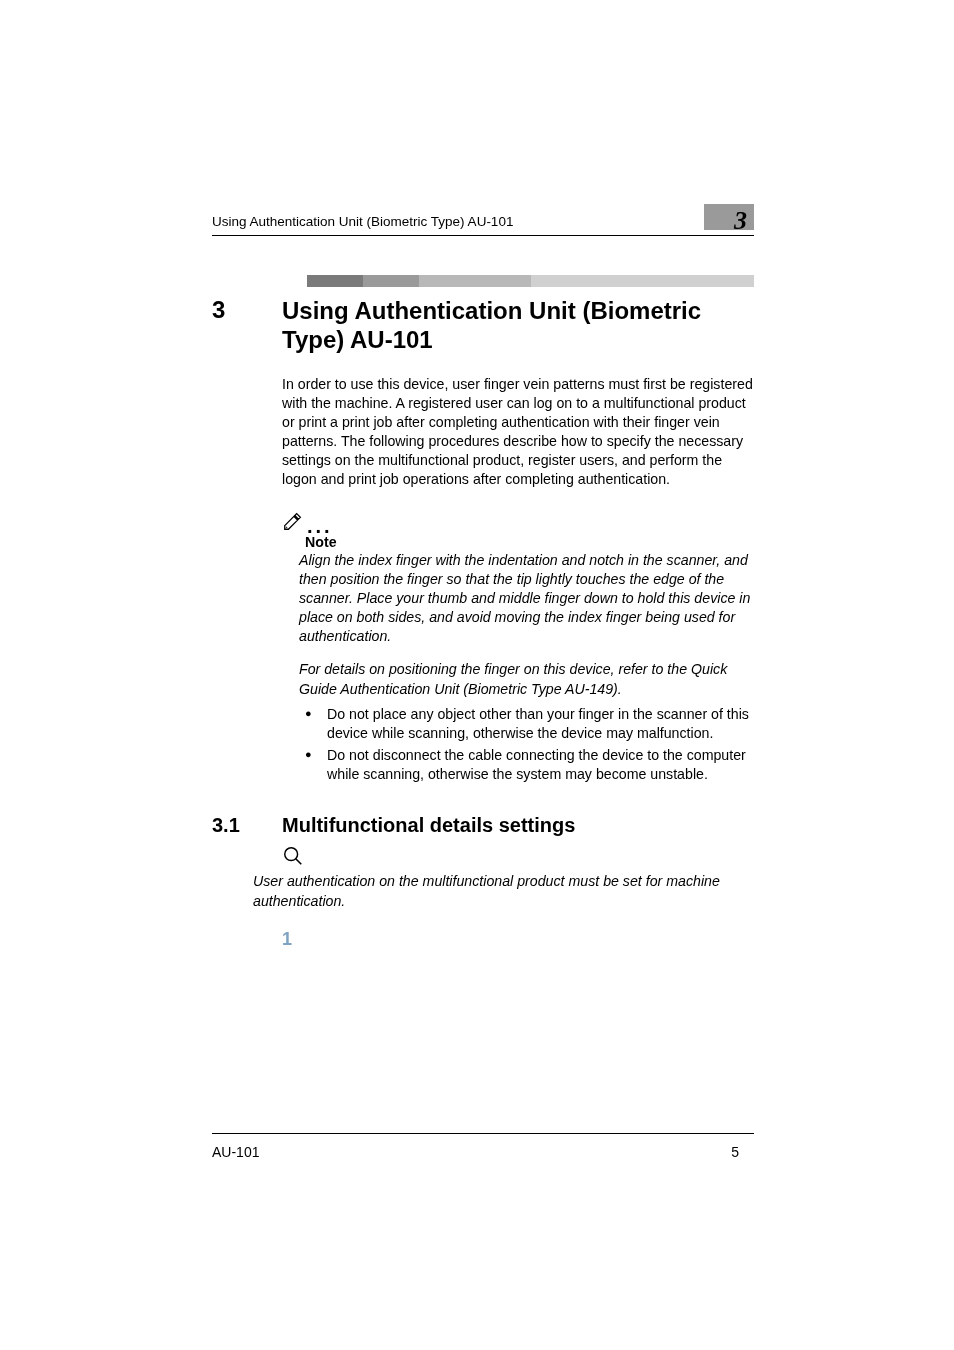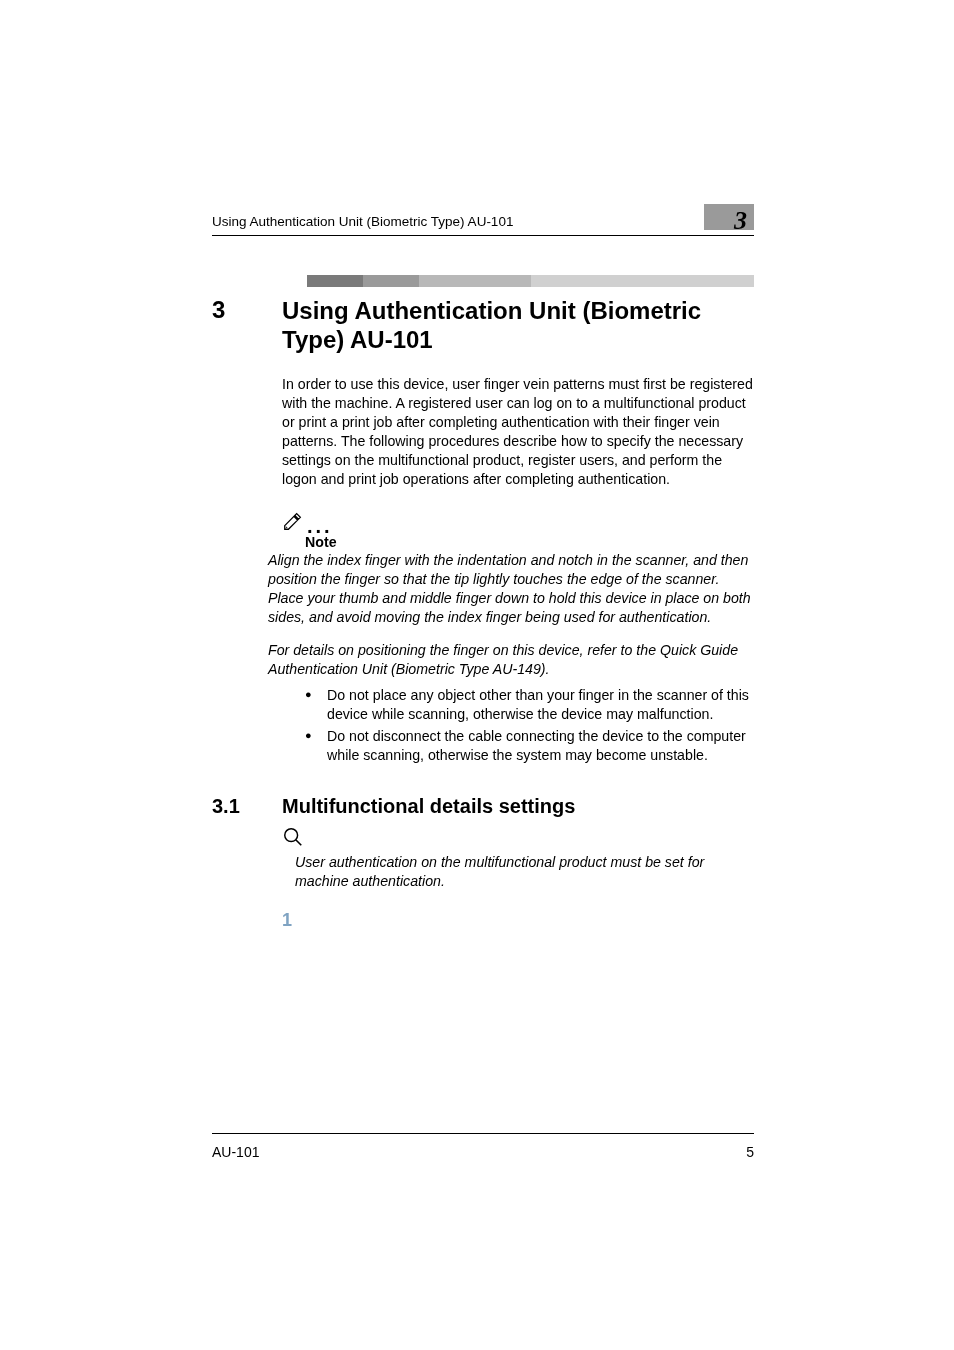--- a/index.html
+++ b/index.html
@@ -113,21 +113,21 @@
     line-height: 10px;
     padding-bottom: 1px;
   }
   .note-heading {
     margin-left: 93px;
     font-size: 14.2px;
     font-weight: bold;
     margin-top: 2px;
   }
   .note-body {
-    margin-left: 56px;
+    margin-left: 87px;
     font-size: 14.2px;
     font-style: italic;
     line-height: 1.35;
     margin-top: 1px;
   }
   .note-body.p2 { margin-top: 14px; }
 
   .important-heading {
     margin-left: 70px;
     font-size: 14.2px;
@@ -174,21 +174,21 @@
     margin-top: 8px;
     margin-left: 70px;
   }
   .detail-heading {
     margin-left: 93px;
     font-size: 14.2px;
     font-weight: bold;
     margin-top: 2px;
   }
   .detail-body {
-    margin-left: 83px;
+    margin-left: 41px;
     font-size: 14.2px;
     font-style: italic;
     line-height: 1.35;
     margin-top: 1px;
   }
 
   .step-row {
     display: flex;
     align-items: flex-start;
     margin-top: 18px;
@@ -213,21 +213,21 @@
   .footer-rule {
     position: absolute;
     left: 212px;
     right: 200px;
     top: 1133px;
     border-top: 1px solid #000;
   }
   .footer {
     position: absolute;
     left: 212px;
-    right: 200px;
+    right: 215px;
     top: 1144px;
     display: flex;
     justify-content: space-between;
     font-size: 14px;
     gap: 32px;
   }
 </style>
 </head>
 <body>
 

